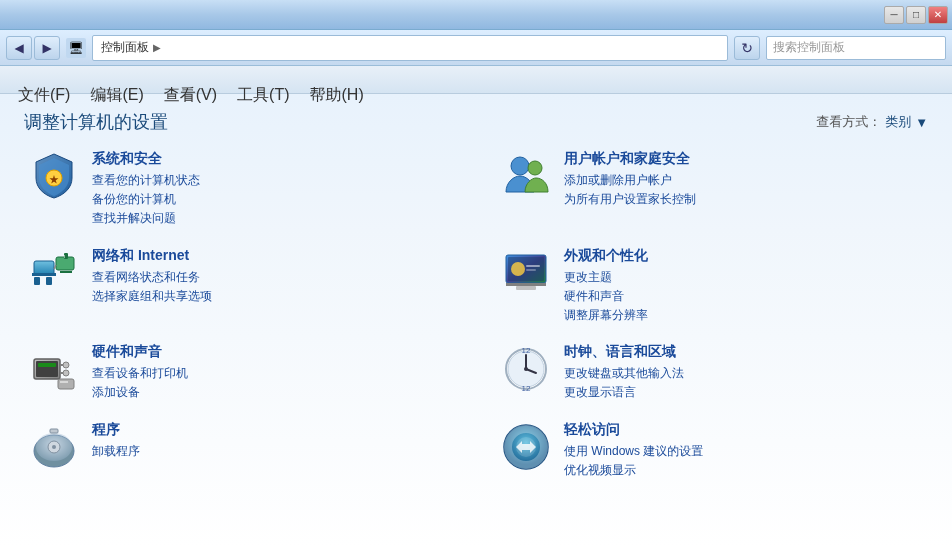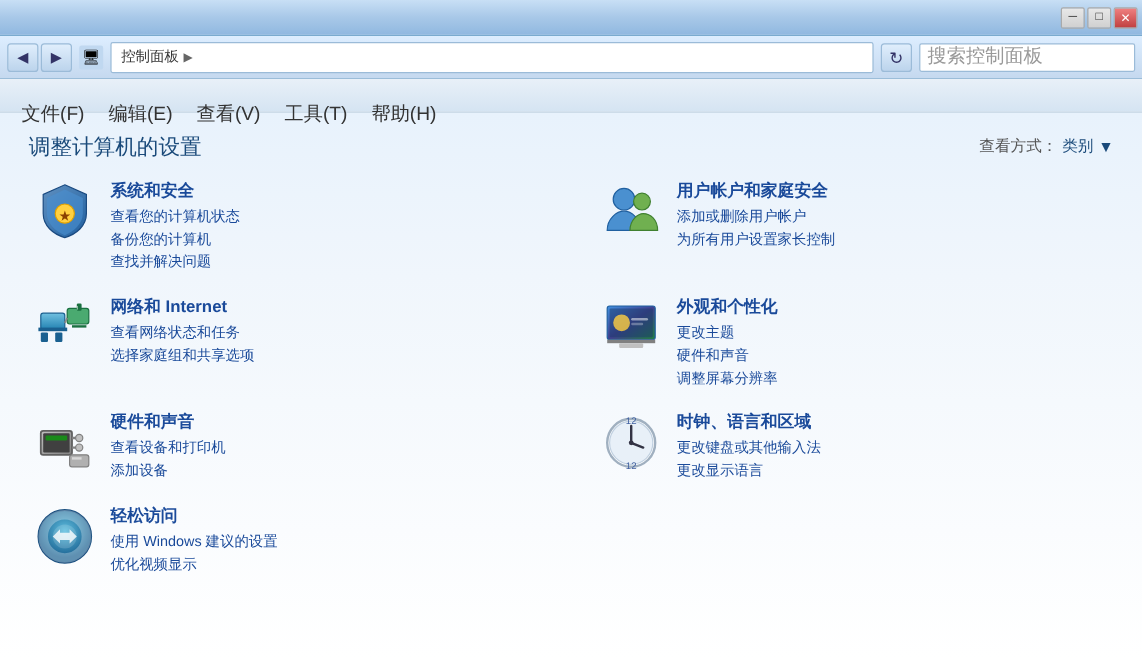--- a/index.html
+++ b/index.html
@@ -109,21 +109,21 @@
     }
     .search-box {
       width: 180px;
       height: 24px;
       border: 1px solid #9bbbd8;
       border-radius: 2px;
       background: white;
       display: flex;
       align-items: center;
       padding: 0 6px;
-      font-size: 16px;
+      font-size: 12px;
       color: #999;
     }
 
     
     .menu-bar {
       height: 28px;
       background: linear-gradient(to bottom, #e8f0f8, #d5e4f2);
       display: flex;
       align-items: center;
       padding: 0 10px;
@@ -384,20 +384,41 @@
         <div class="category-text">
           <div class="category-title">时钟、语言和区域</div>
           <span class="category-link">更改键盘或其他输入法</span>
           <span class="category-link">更改显示语言</span>
         </div>
       </div>
       <div class="category-item">
         <div class="category-icon">
           <svg width="52" height="52" viewBox="0 0 52 52">
     <defs>
+      <radialGradient id="pg" cx="50%" cy="30%">
+        <stop offset="0%" stop-color="#e0e8f0"></stop>
+        <stop offset="100%" stop-color="#7090a0"></stop>
+      </radialGradient>
+    </defs>
+    <ellipse cx="26" cy="30" rx="20" ry="16" fill="url(#pg)" stroke="#6080a0" stroke-width="1"></ellipse>
+    <ellipse cx="26" cy="26" rx="18" ry="14" fill="#a0b8d0" opacity="0.4"></ellipse>
+    <circle cx="26" cy="26" r="6" fill="#d0d8e0" stroke="#8090a0"></circle>
+    <circle cx="26" cy="26" r="2" fill="#8090a0"></circle>
+    <rect x="22" y="8" width="8" height="4" rx="1" fill="#c0c8d0" stroke="#8090a0"></rect>
+  </svg>
+        </div>
+        <div class="category-text">
+          <div class="category-title">程序</div>
+          <span class="category-link">卸载程序</span>
+        </div>
+      </div>
+      <div class="category-item">
+        <div class="category-icon">
+          <svg width="52" height="52" viewBox="0 0 52 52">
+    <defs>
       <radialGradient id="acg" cx="50%" cy="40%">
         <stop offset="0%" stop-color="#60c0e0"></stop>
         <stop offset="100%" stop-color="#1a6090"></stop>
       </radialGradient>
     </defs>
     <circle cx="26" cy="26" r="22" fill="url(#acg)" stroke="#1a5080" stroke-width="1.5"></circle>
     <circle cx="26" cy="26" r="18" fill="none" stroke="rgba(255,255,255,0.3)" stroke-width="8"></circle>
     <circle cx="26" cy="26" r="10" fill="rgba(255,255,255,0.15)"></circle>
     <path d="M16 26 L22 20 L22 23 L30 23 L30 20 L36 26 L30 32 L30 29 L22 29 L22 32 Z" fill="white" opacity="0.8"></path>
   </svg>

